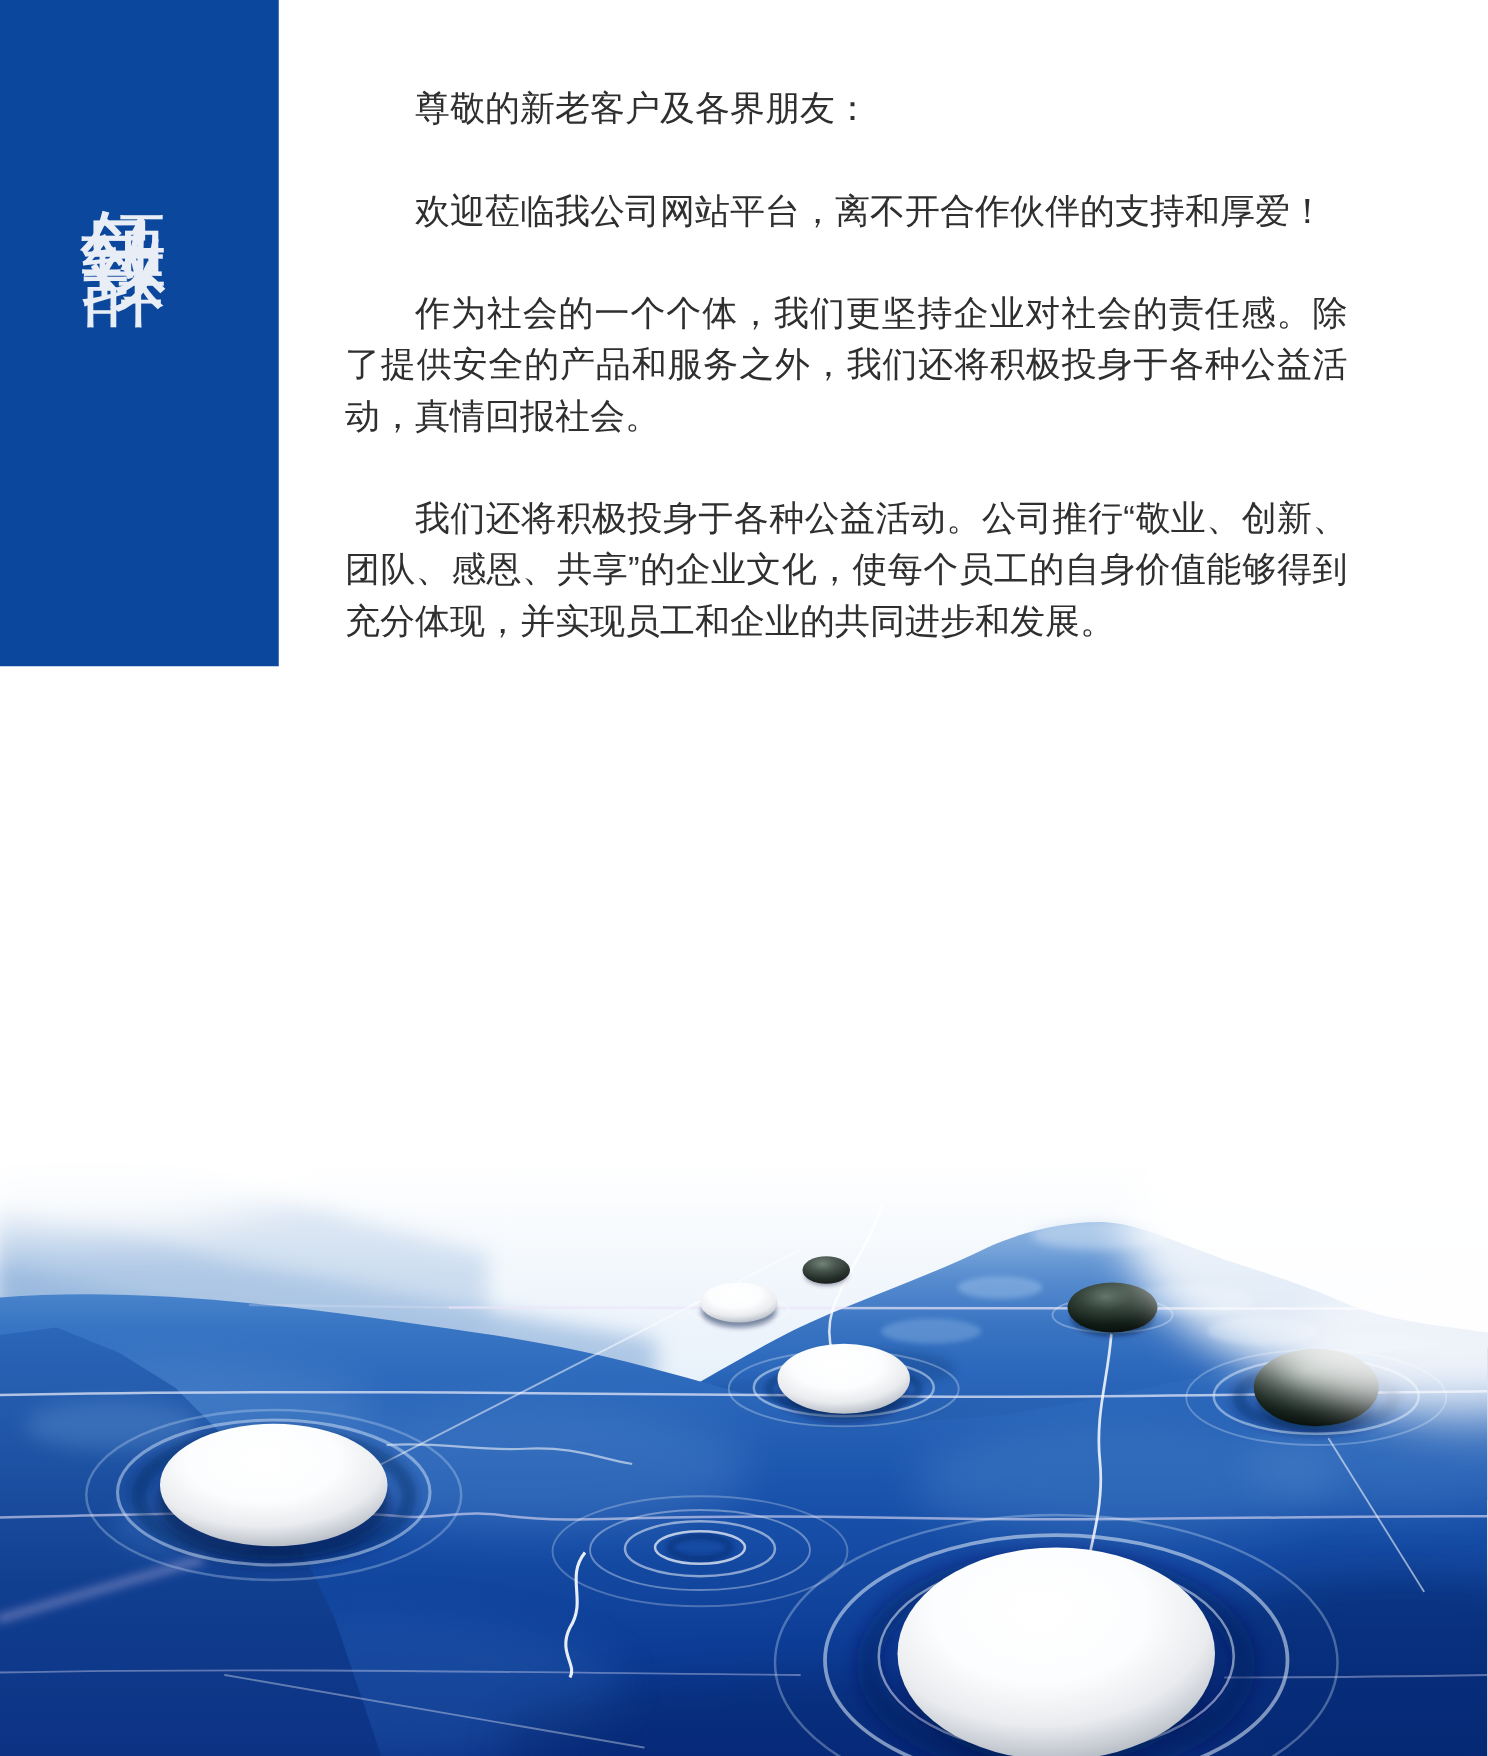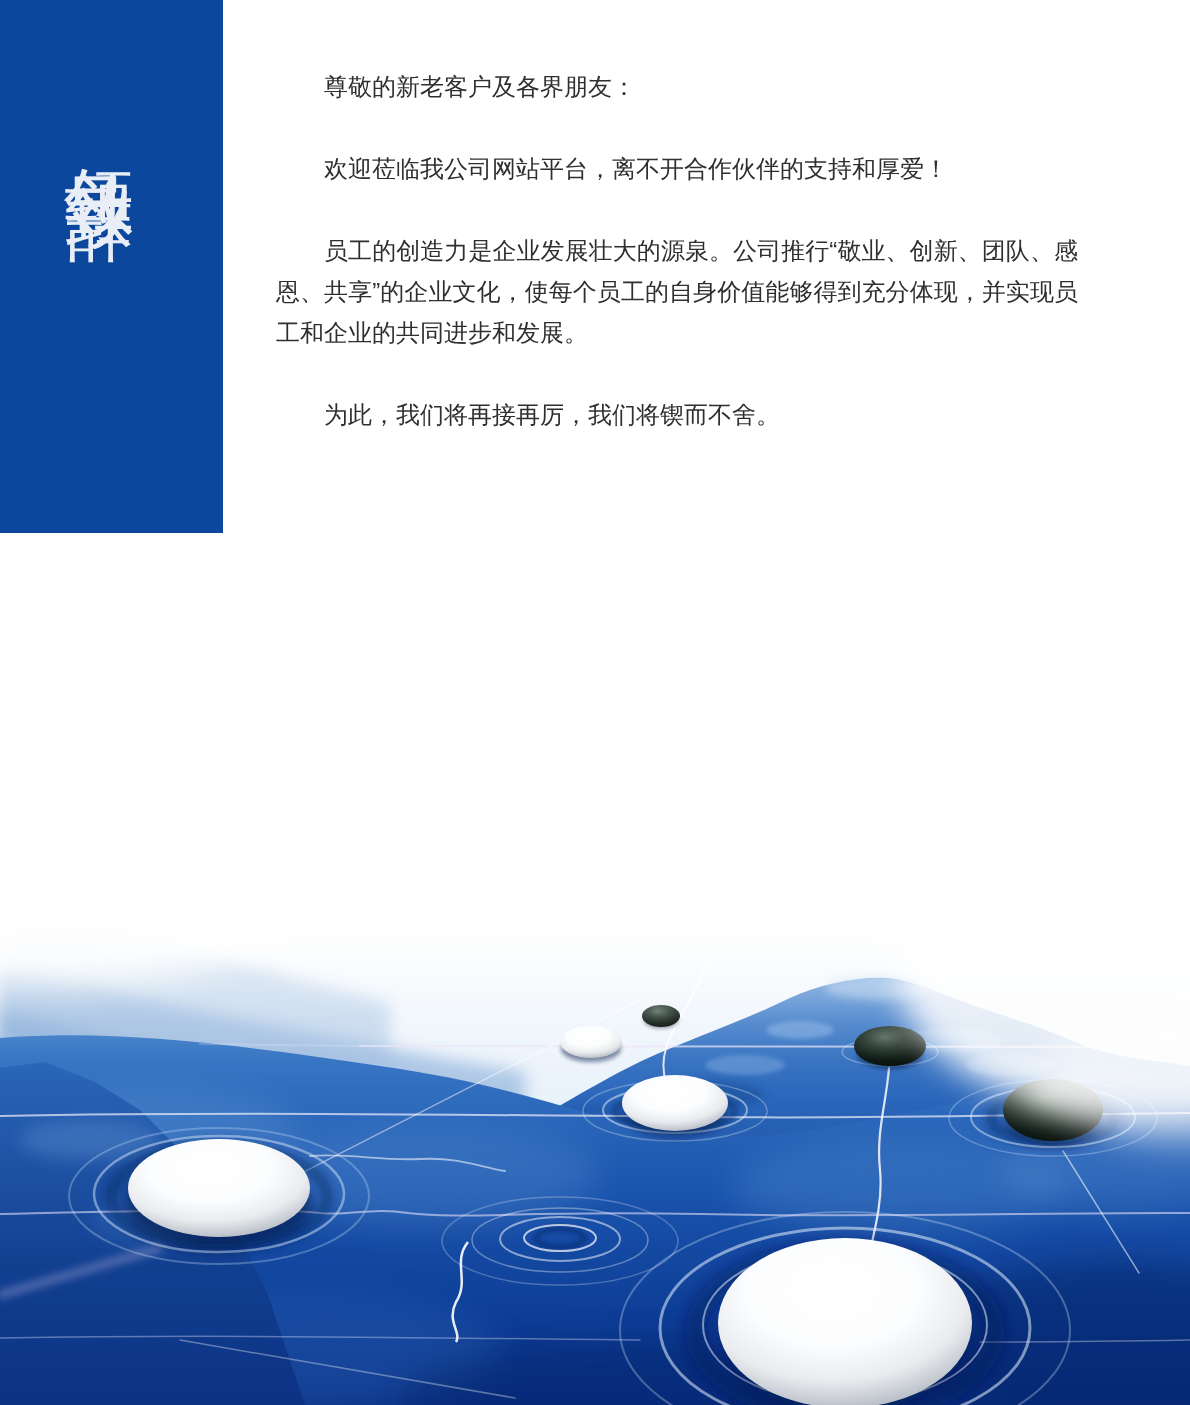--- a/index.html
+++ b/index.html
@@ -18,41 +18,41 @@
     writing-mode:vertical-rl;text-orientation:upright;
     font-size:70px;line-height:72px;letter-spacing:8px;
     color:#e9eef6;font-weight:500;white-space:nowrap;
   }
   
   .article{
     position:absolute;left:276px;top:66px;width:802px;z-index:2;
   }
   .article p{
     margin:0 0 41px 0;
-    font-size:24px;line-height:41px;color:#2f2f2f;
+    font-size:28px;line-height:41px;color:#2f2f2f;
     text-indent:2em;text-align:justify;text-justify:inter-ideograph;
   }
   
   .hero{
     position:absolute;left:0;top:870px;width:1190px;height:535px;z-index:1;
   }
   .hero svg{display:block;}
 </style>
 </head>
 <body>
 
 <div class="banner">
   <div class="banner-title">领导致辞</div>
 </div>
 
 <div class="article">
   <p>尊敬的新老客户及各界朋友：</p>
   <p>欢迎莅临我公司网站平台，离不开合作伙伴的支持和厚爱！</p>
-  <p>员工的创造力是企业发展壮大的源泉。公司推行“敬业、创新、团队、感恩、共享”的企业文化，使每个员工的自身价值能够得到充分体现，并实现员工和企业的共同进步和发展。</p>
-  <p>为此，我们将再接再厉，我们将锲而不舍。</p>
+  <p>作为社会的一个个体，我们更坚持企业对社会的责任感。除了提供安全的产品和服务之外，我们还将积极投身于各种公益活动，真情回报社会。</p>
+  <p>我们还将积极投身于各种公益活动。公司推行“敬业、创新、团队、感恩、共享”的企业文化，使每个员工的自身价值能够得到充分体现，并实现员工和企业的共同进步和发展。</p>
 </div>
 
 <div class="hero">
 <svg width="1190" height="535" viewBox="0 0 1190 535" xmlns="http://www.w3.org/2000/svg">
   <defs>
     <linearGradient id="skyGrad" x1="0" y1="0" x2="0" y2="1">
       <stop offset="0%" stop-color="#ffffff"></stop>
       <stop offset="45%" stop-color="#e8f1fa"></stop>
       <stop offset="70%" stop-color="#cfe2f4"></stop>
       <stop offset="100%" stop-color="#b5d0ec"></stop>

